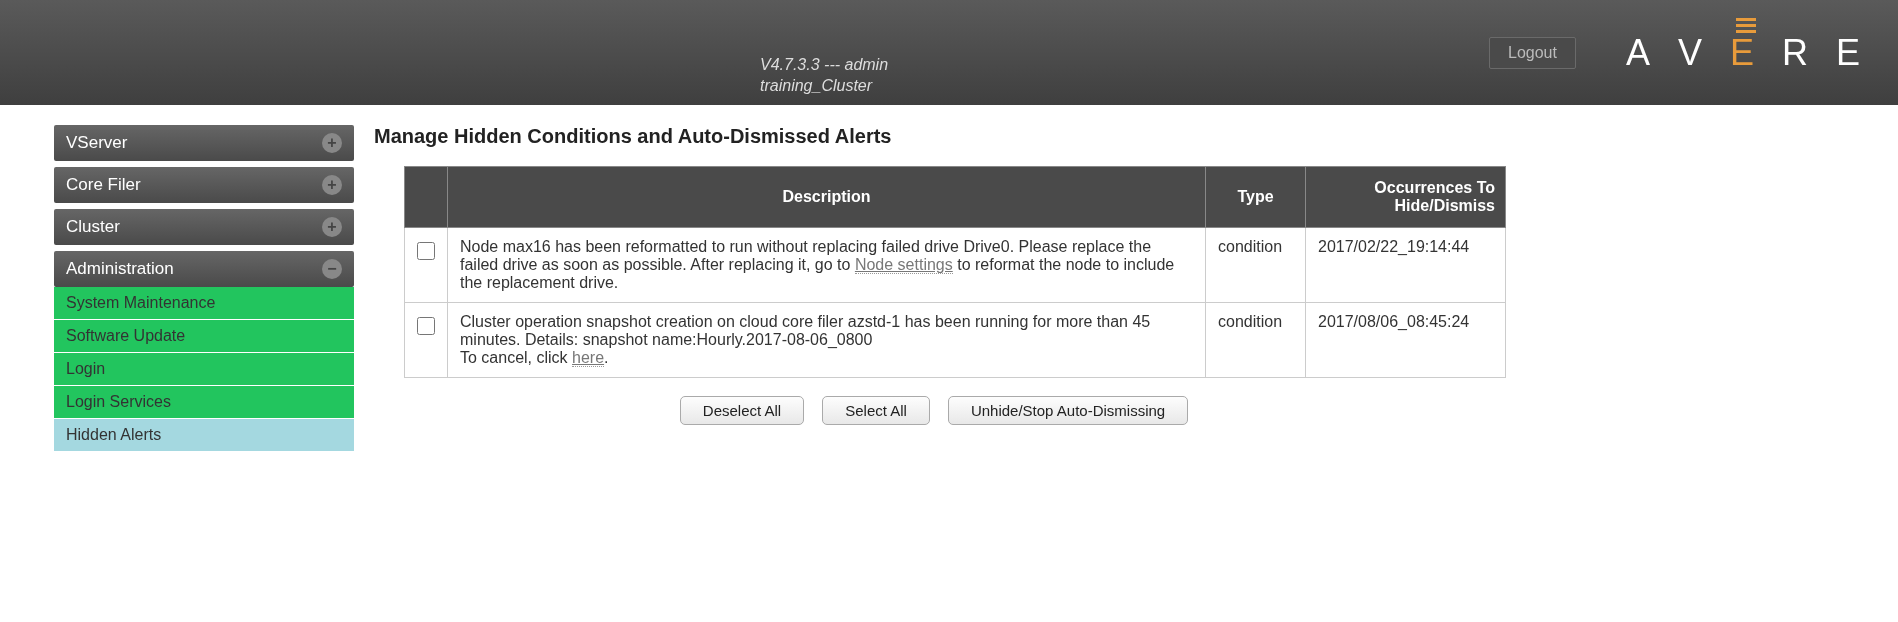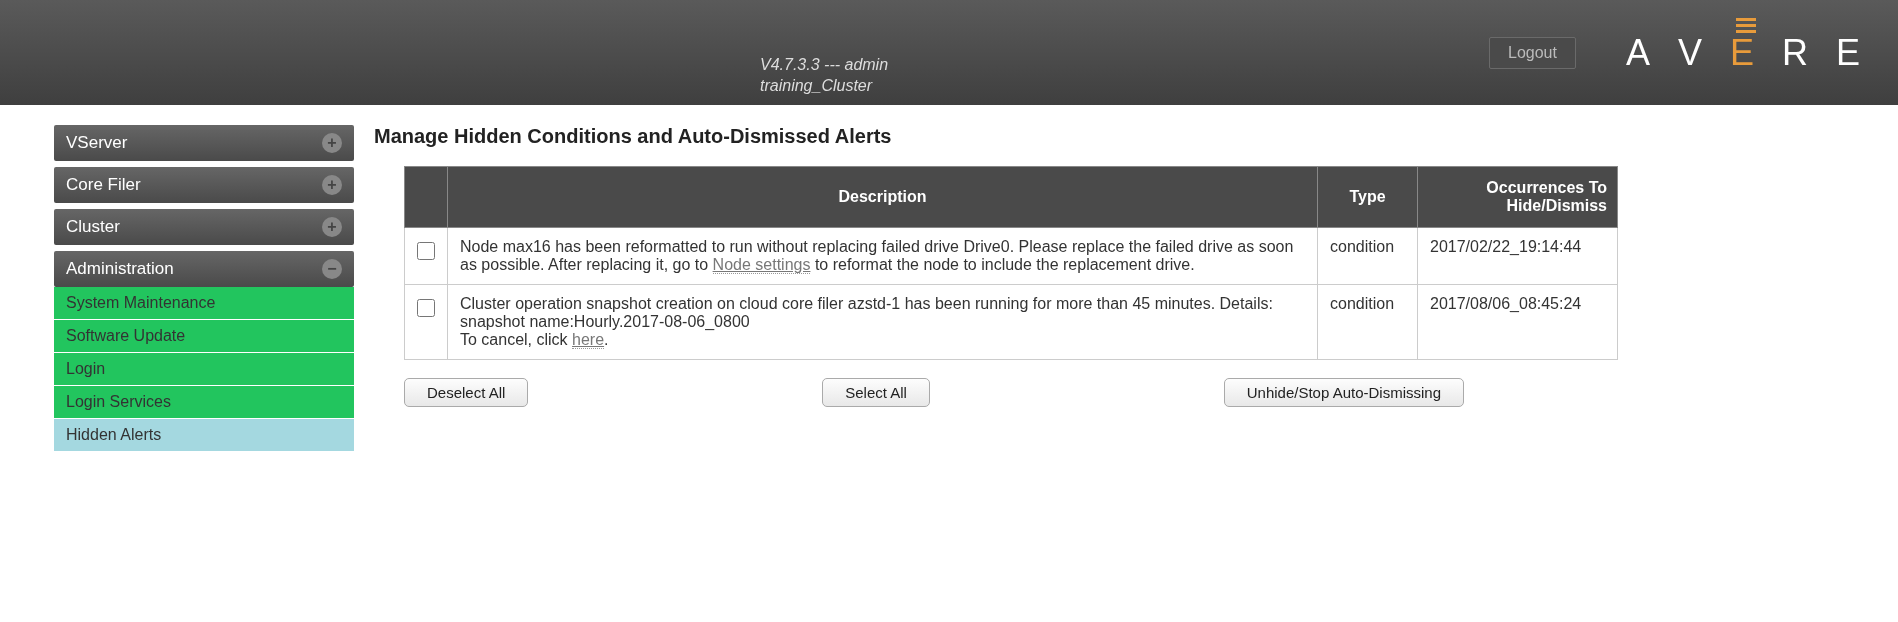--- a/index.html
+++ b/index.html
@@ -146,21 +146,21 @@
     padding-right: 20px;
   }
   .page-title {
     font-size: 20px;
     font-weight: bold;
     margin-bottom: 18px;
     margin-left: 0;
   }
   table {
     border-collapse: collapse;
-    width: 1214px;
+    width: 1102px;
     margin-left: 30px;
   }
   thead th {
     background: #4a4a4a;
     color: #fff;
     font-weight: bold;
     font-size: 16px;
     padding: 12px 10px;
     border: 1px solid #888;
     text-align: center;
@@ -188,22 +188,22 @@
     color: #777;
     text-decoration: underline;
     border-bottom: 1px dotted #999;
     cursor: pointer;
   }
   .action-row {
     width: 1060px;
     margin-left: 30px;
     margin-top: 18px;
     display: flex;
-    justify-content: space-between;
-    gap: 10px;
+    justify-content: center;
+    gap: 18px;
   }
   .action-row button {
     background: linear-gradient(to bottom, #fdfdfd, #e8e8e8);
     border: 1px solid #aaa;
     border-radius: 5px;
     padding: 5px 22px;
     font-size: 15px;
     cursor: pointer;
     color: #222;
   }

